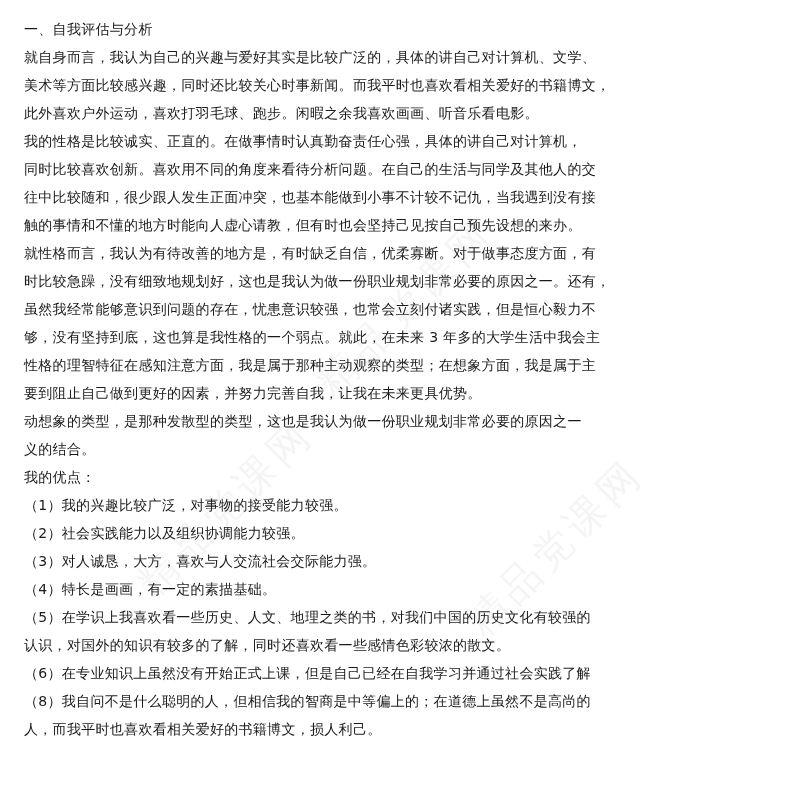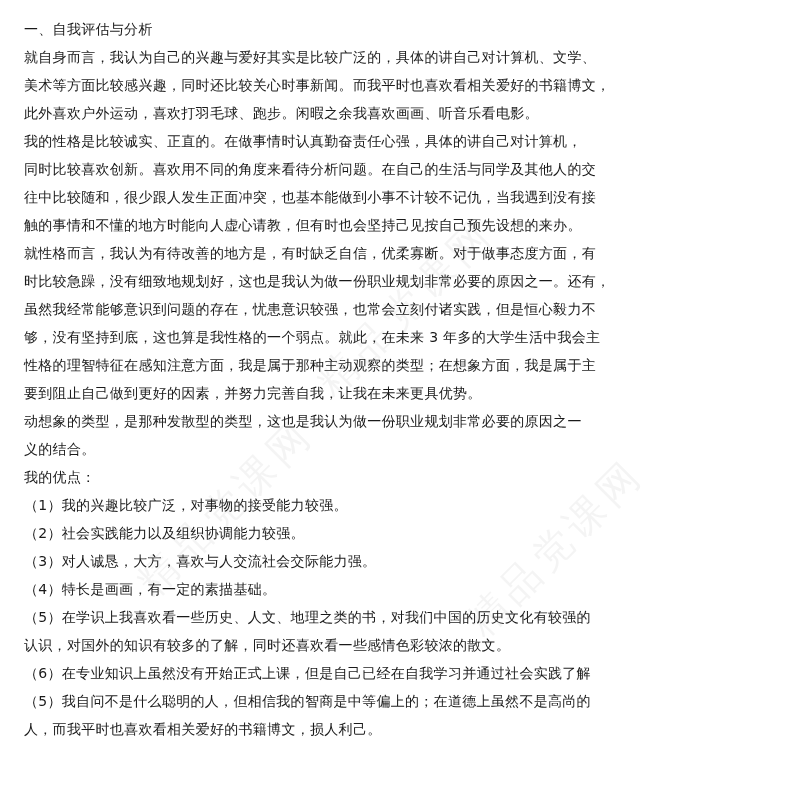--- a/index.html
+++ b/index.html
@@ -64,15 +64,15 @@
   <div class="line">动想象的类型，是那种发散型的类型，这也是我认为做一份职业规划非常必要的原因之一</div>
   <div class="line">义的结合。</div>
   <div class="line">我的优点：</div>
   <div class="line">（1）我的兴趣比较广泛，对事物的接受能力较强。</div>
   <div class="line">（2）社会实践能力以及组织协调能力较强。</div>
   <div class="line">（3）对人诚恳，大方，喜欢与人交流社会交际能力强。</div>
   <div class="line">（4）特长是画画，有一定的素描基础。</div>
   <div class="line">（5）在学识上我喜欢看一些历史、人文、地理之类的书，对我们中国的历史文化有较强的</div>
   <div class="line">认识，对国外的知识有较多的了解，同时还喜欢看一些感情色彩较浓的散文。</div>
   <div class="line">（6）在专业知识上虽然没有开始正式上课，但是自己已经在自我学习并通过社会实践了解</div>
-  <div class="line">（5）我自问不是什么聪明的人，但相信我的智商是中等偏上的；在道德上虽然不是高尚的</div>
+  <div class="line">（8）我自问不是什么聪明的人，但相信我的智商是中等偏上的；在道德上虽然不是高尚的</div>
   <div class="line">人，而我平时也喜欢看相关爱好的书籍博文，损人利己。</div>
 </div>
 
 </body></html>

